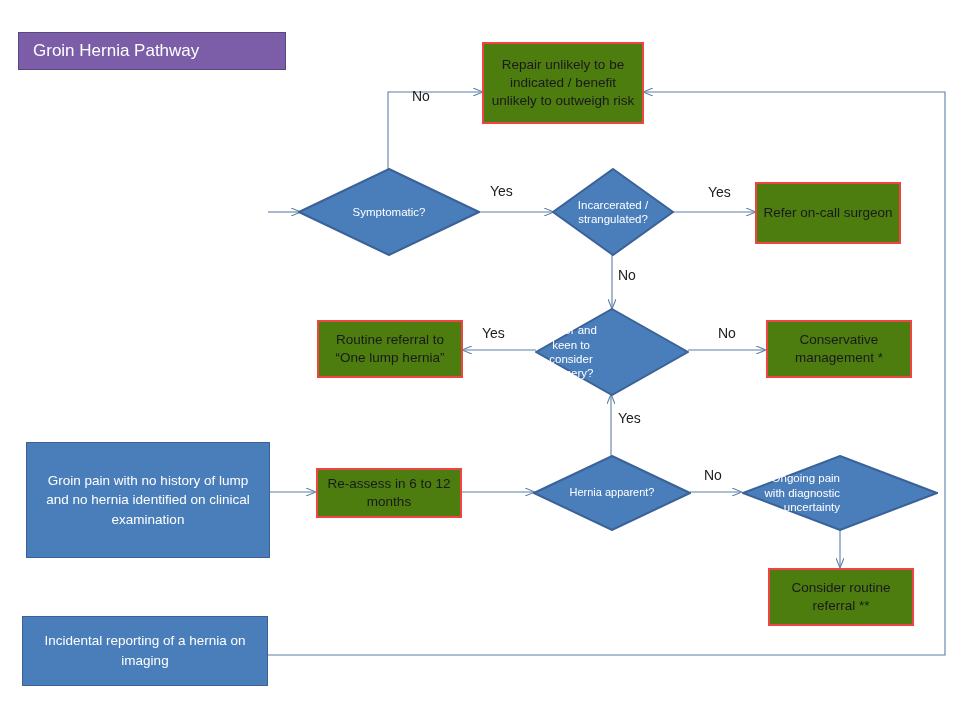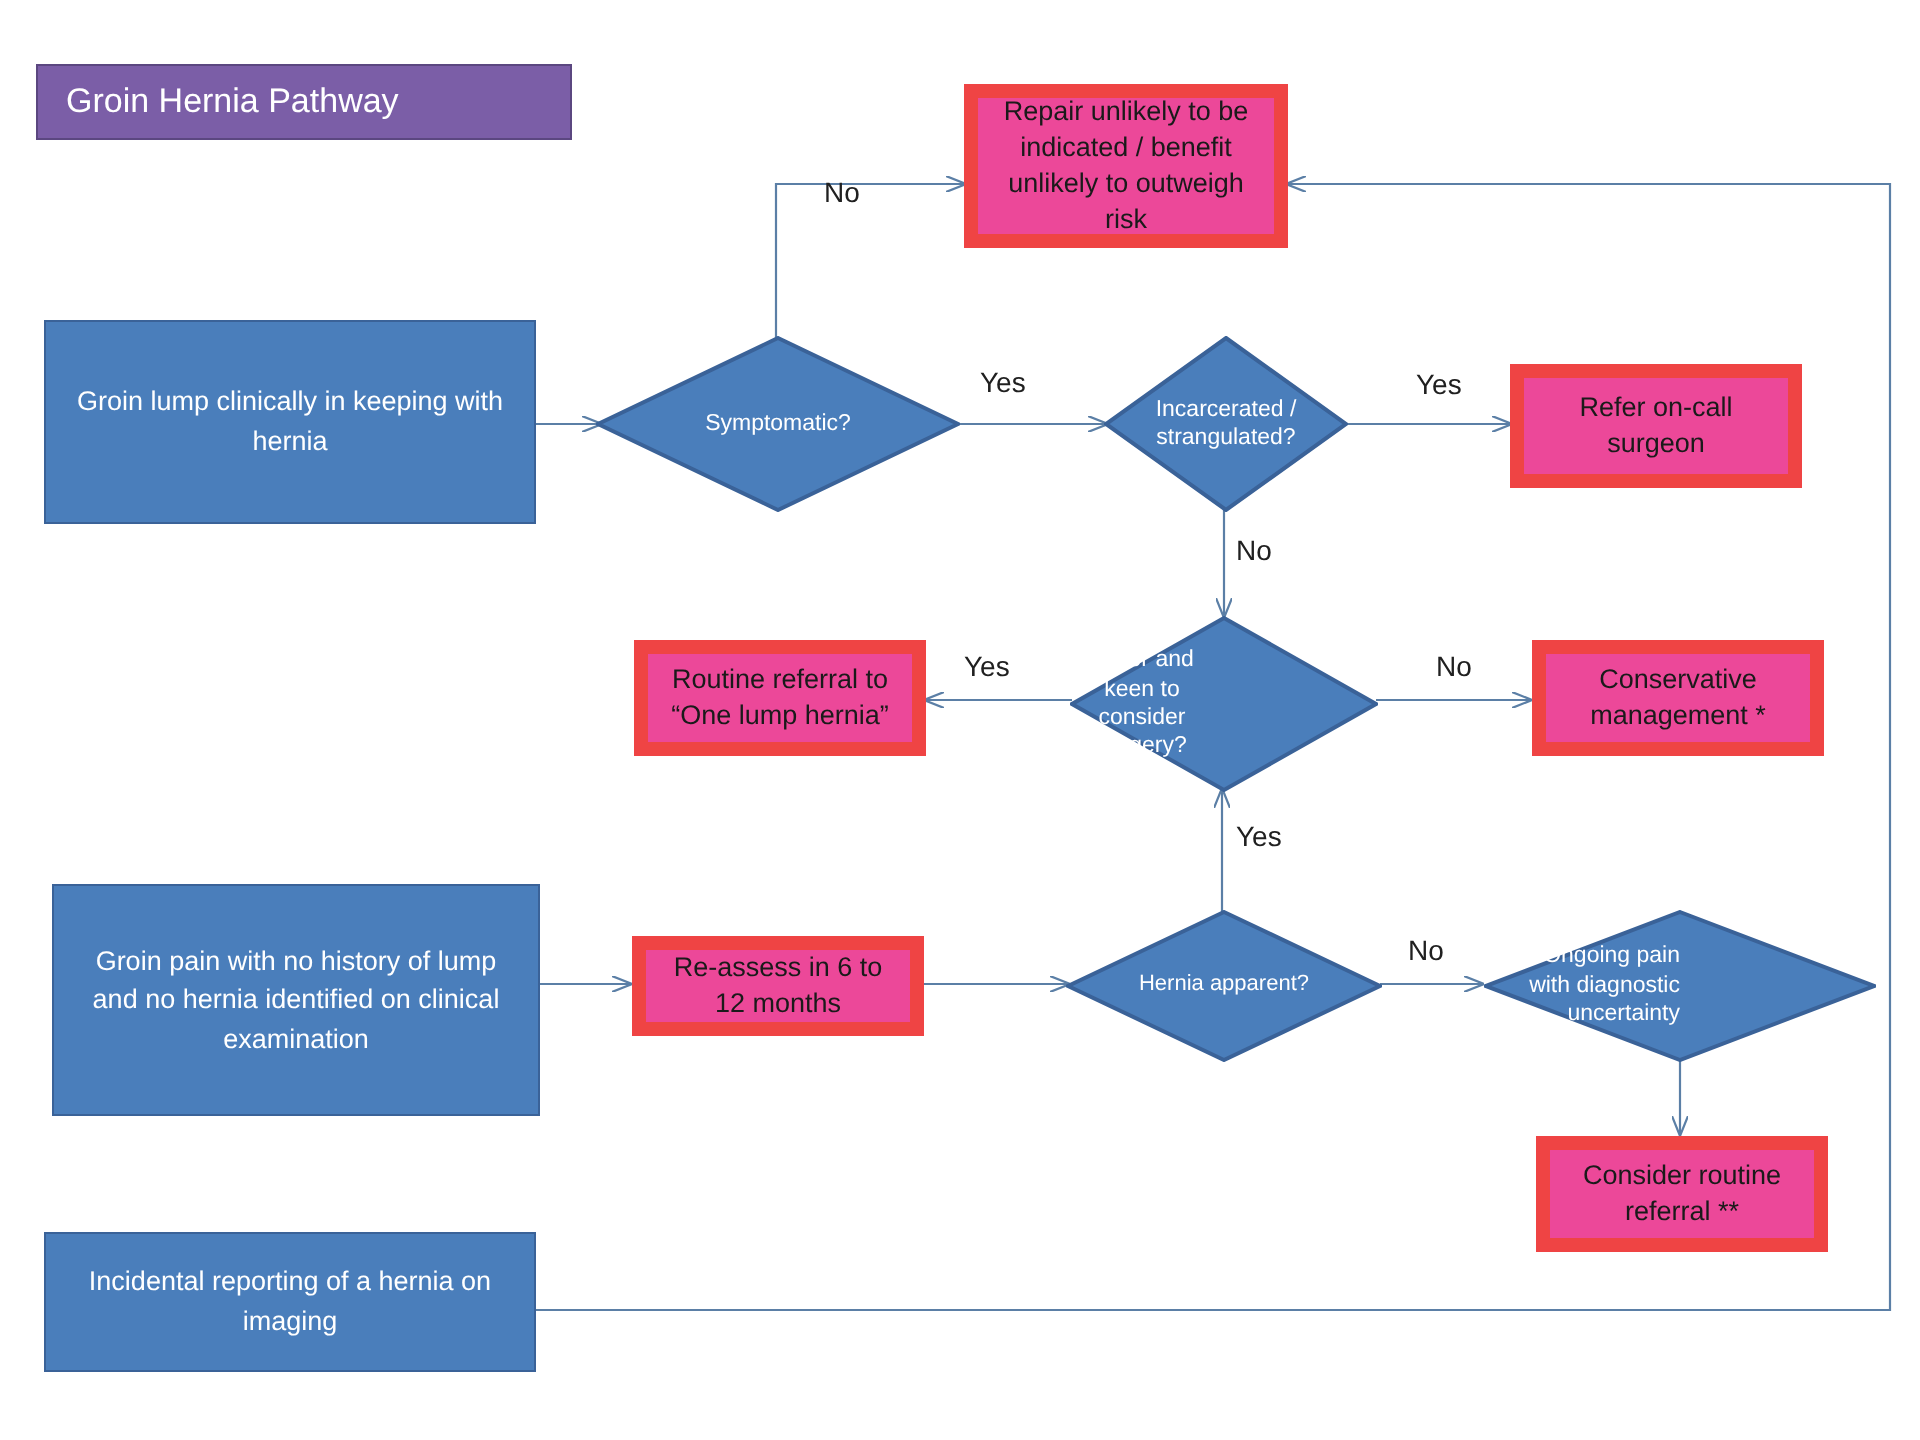--- a/index.html
+++ b/index.html
@@ -40,22 +40,22 @@
   .blue-box {
     background: #4A7EBB;
     border: 1px solid #3A6298;
     color: #ffffff;
     font-size: 13.5px;
     line-height: 1.45;
     padding: 4px 10px;
   }
   
   .white-box {
-    background: #ec4899;
-    border: 7px solid #ef4444;
+    background: #4d7c0f;
+    border: 2px solid #ef4444;
     color: #1a1a1a;
     font-size: 13.5px;
     line-height: 1.35;
     padding: 2px 6px;
   }
   
   .diamond {
     position: absolute;
   }
   .diamond svg {
@@ -136,21 +136,20 @@
       <path d="M840,510 L840,547" marker-end="url(#arr)"></path>
 
       <path d="M268,635 L945,635 L945,72 L644,72" marker-end="url(#arr)"></path>
     </g>
   </svg>
 
   <div class="node title-banner" style="left:18px; top:12px; width:268px; height:38px;">Groin Hernia Pathway</div>
 
   <div class="node white-box" style="left:482px; top:22px; width:162px; height:82px;">Repair unlikely to be indicated / benefit unlikely to outweigh risk</div>
 
-  <div class="node blue-box" style="left:22px; top:140px; width:246px; height:102px;">Groin lump clinically in keeping with hernia</div>
 
   <div class="diamond" style="left:298px; top:148px; width:182px; height:88px;">
     <svg width="182" height="88" viewBox="0 0 182 88">
       <polygon points="91,1 181,44 91,87 1,44" fill="#4A7EBB" stroke="#3A6298" stroke-width="2"></polygon>
     </svg>
     <div class="dtext">Symptomatic?</div>
   </div>
 
   <div class="diamond" style="left:552px; top:148px; width:122px; height:88px;">
     <svg width="122" height="88" viewBox="0 0 122 88">

